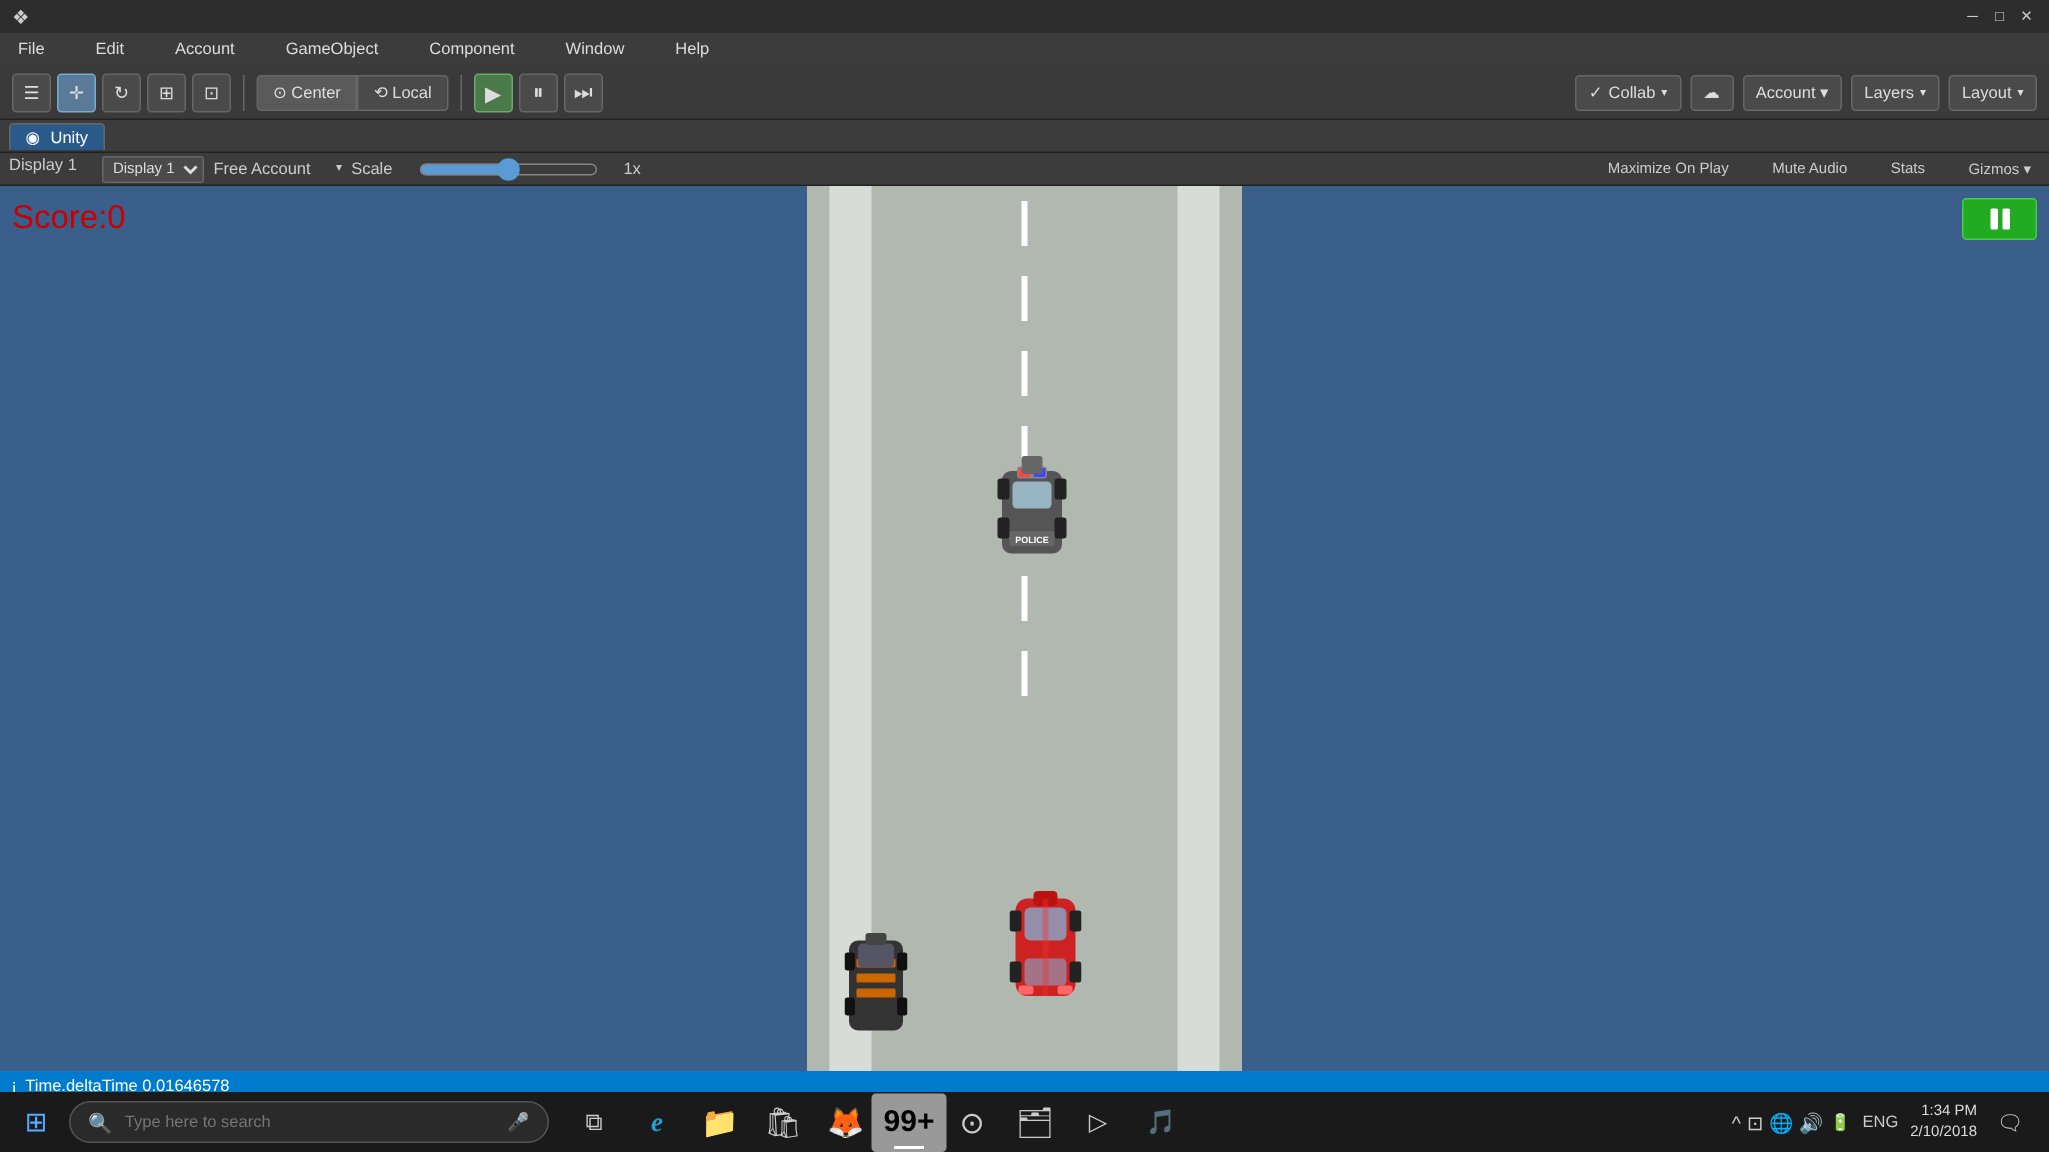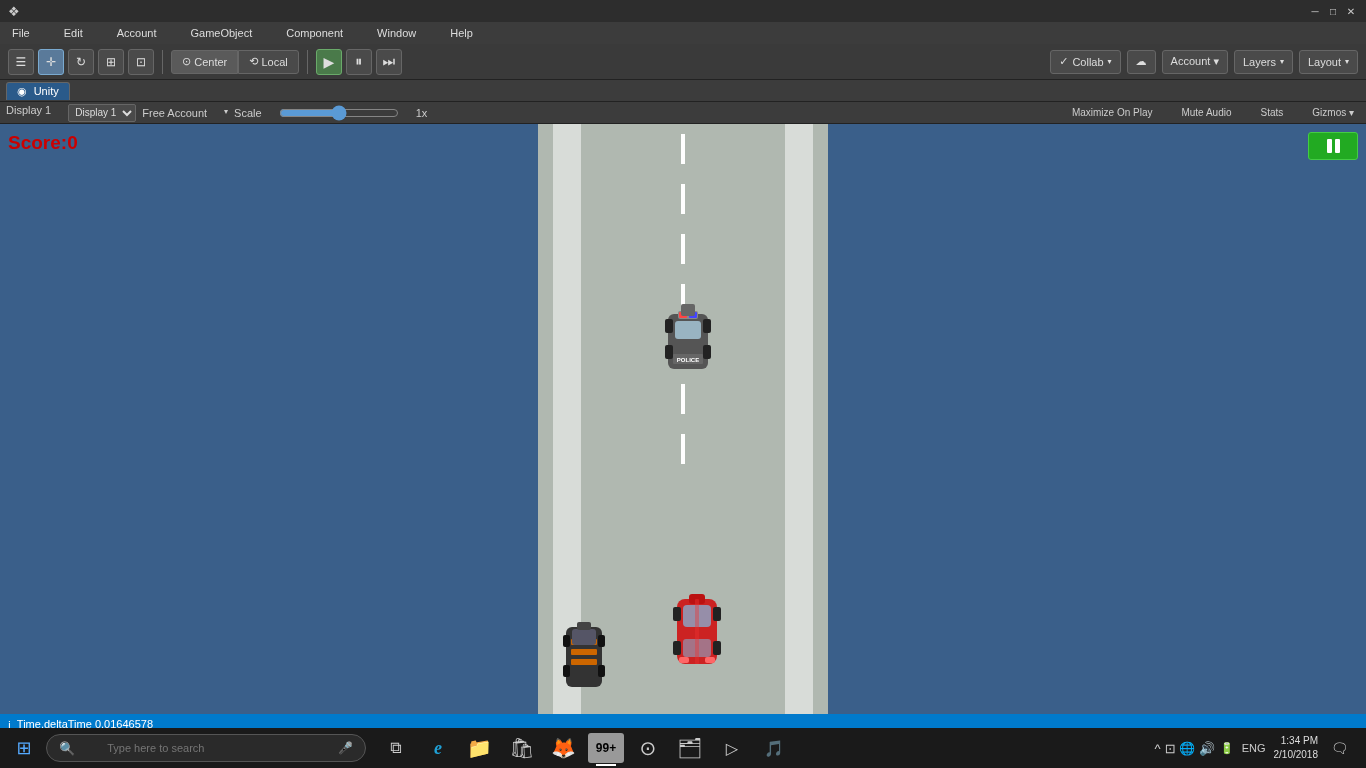--- a/index.html
+++ b/index.html
@@ -164,22 +164,22 @@
       align-items: center;
       justify-content: center;
     }
 
     
     #score-display {
       position: absolute;
       top: 8px;
       left: 8px;
       color: #cc0000;
-      font-size: 19px;
-      font-weight: bold;
+      font-size: 22px;
+      font-weight: normal;
       z-index: 10;
     }
 
     
     #game-pause-btn {
       position: absolute;
       top: 8px;
       right: 8px;
       width: 50px;
       height: 28px;
@@ -299,21 +299,20 @@
       gap: 8px;
       cursor: text;
     }
     #search-input {
       background: transparent;
       border: none;
       color: #aaa;
       font-size: 11px;
       flex: 1;
       outline: none;
-      margin-left: 24px;
     }
     .taskbar-apps { display: flex; align-items: center; gap: 2px; margin-left: 8px; }
     .taskbar-app {
       width: 40px;
       height: 40px;
       display: flex;
       align-items: center;
       justify-content: center;
       cursor: pointer;
       position: relative;
@@ -562,21 +561,21 @@
     <div class="taskbar-app">
       <span class="taskbar-app-icon">📁</span>
     </div>
     <div class="taskbar-app">
       <span class="taskbar-app-icon">🛍</span>
     </div>
     <div class="taskbar-app">
       <span class="taskbar-app-icon">🦊</span>
     </div>
     <div class="taskbar-app active">
-      <span class="taskbar-app-icon" style="font-size:12px; background:#999; color:#000; padding:8px; border-radius:3px; font-weight:bold;">99+</span>
+      <span class="taskbar-app-icon" style="font-size:20px; background:#999; color:#000; padding:8px; border-radius:3px; font-weight:bold;">99+</span>
     </div>
     <div class="taskbar-app">
       <span class="taskbar-app-icon">⊙</span>
     </div>
     <div class="taskbar-app">
       <span class="taskbar-app-icon">🗂</span>
     </div>
     <div class="taskbar-app">
       <span class="taskbar-app-icon" style="font-size:16px;">▷</span>
     </div>

